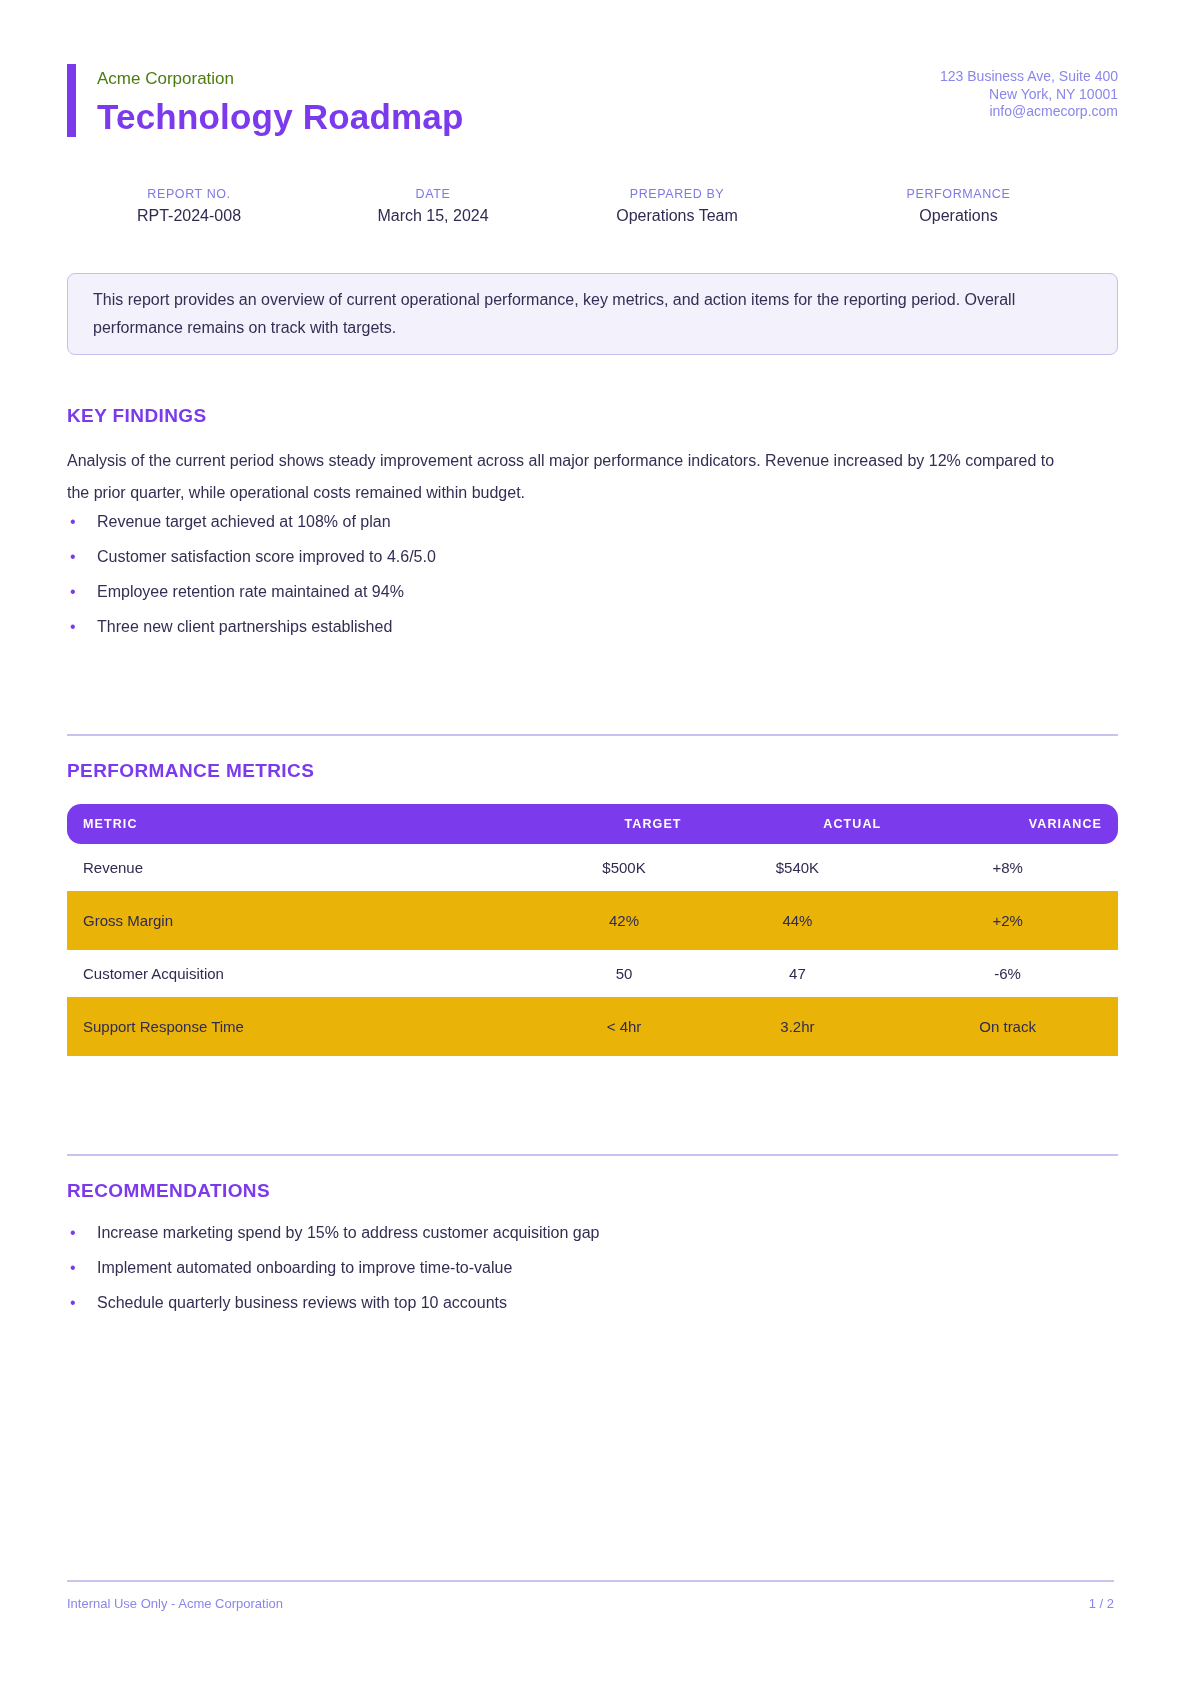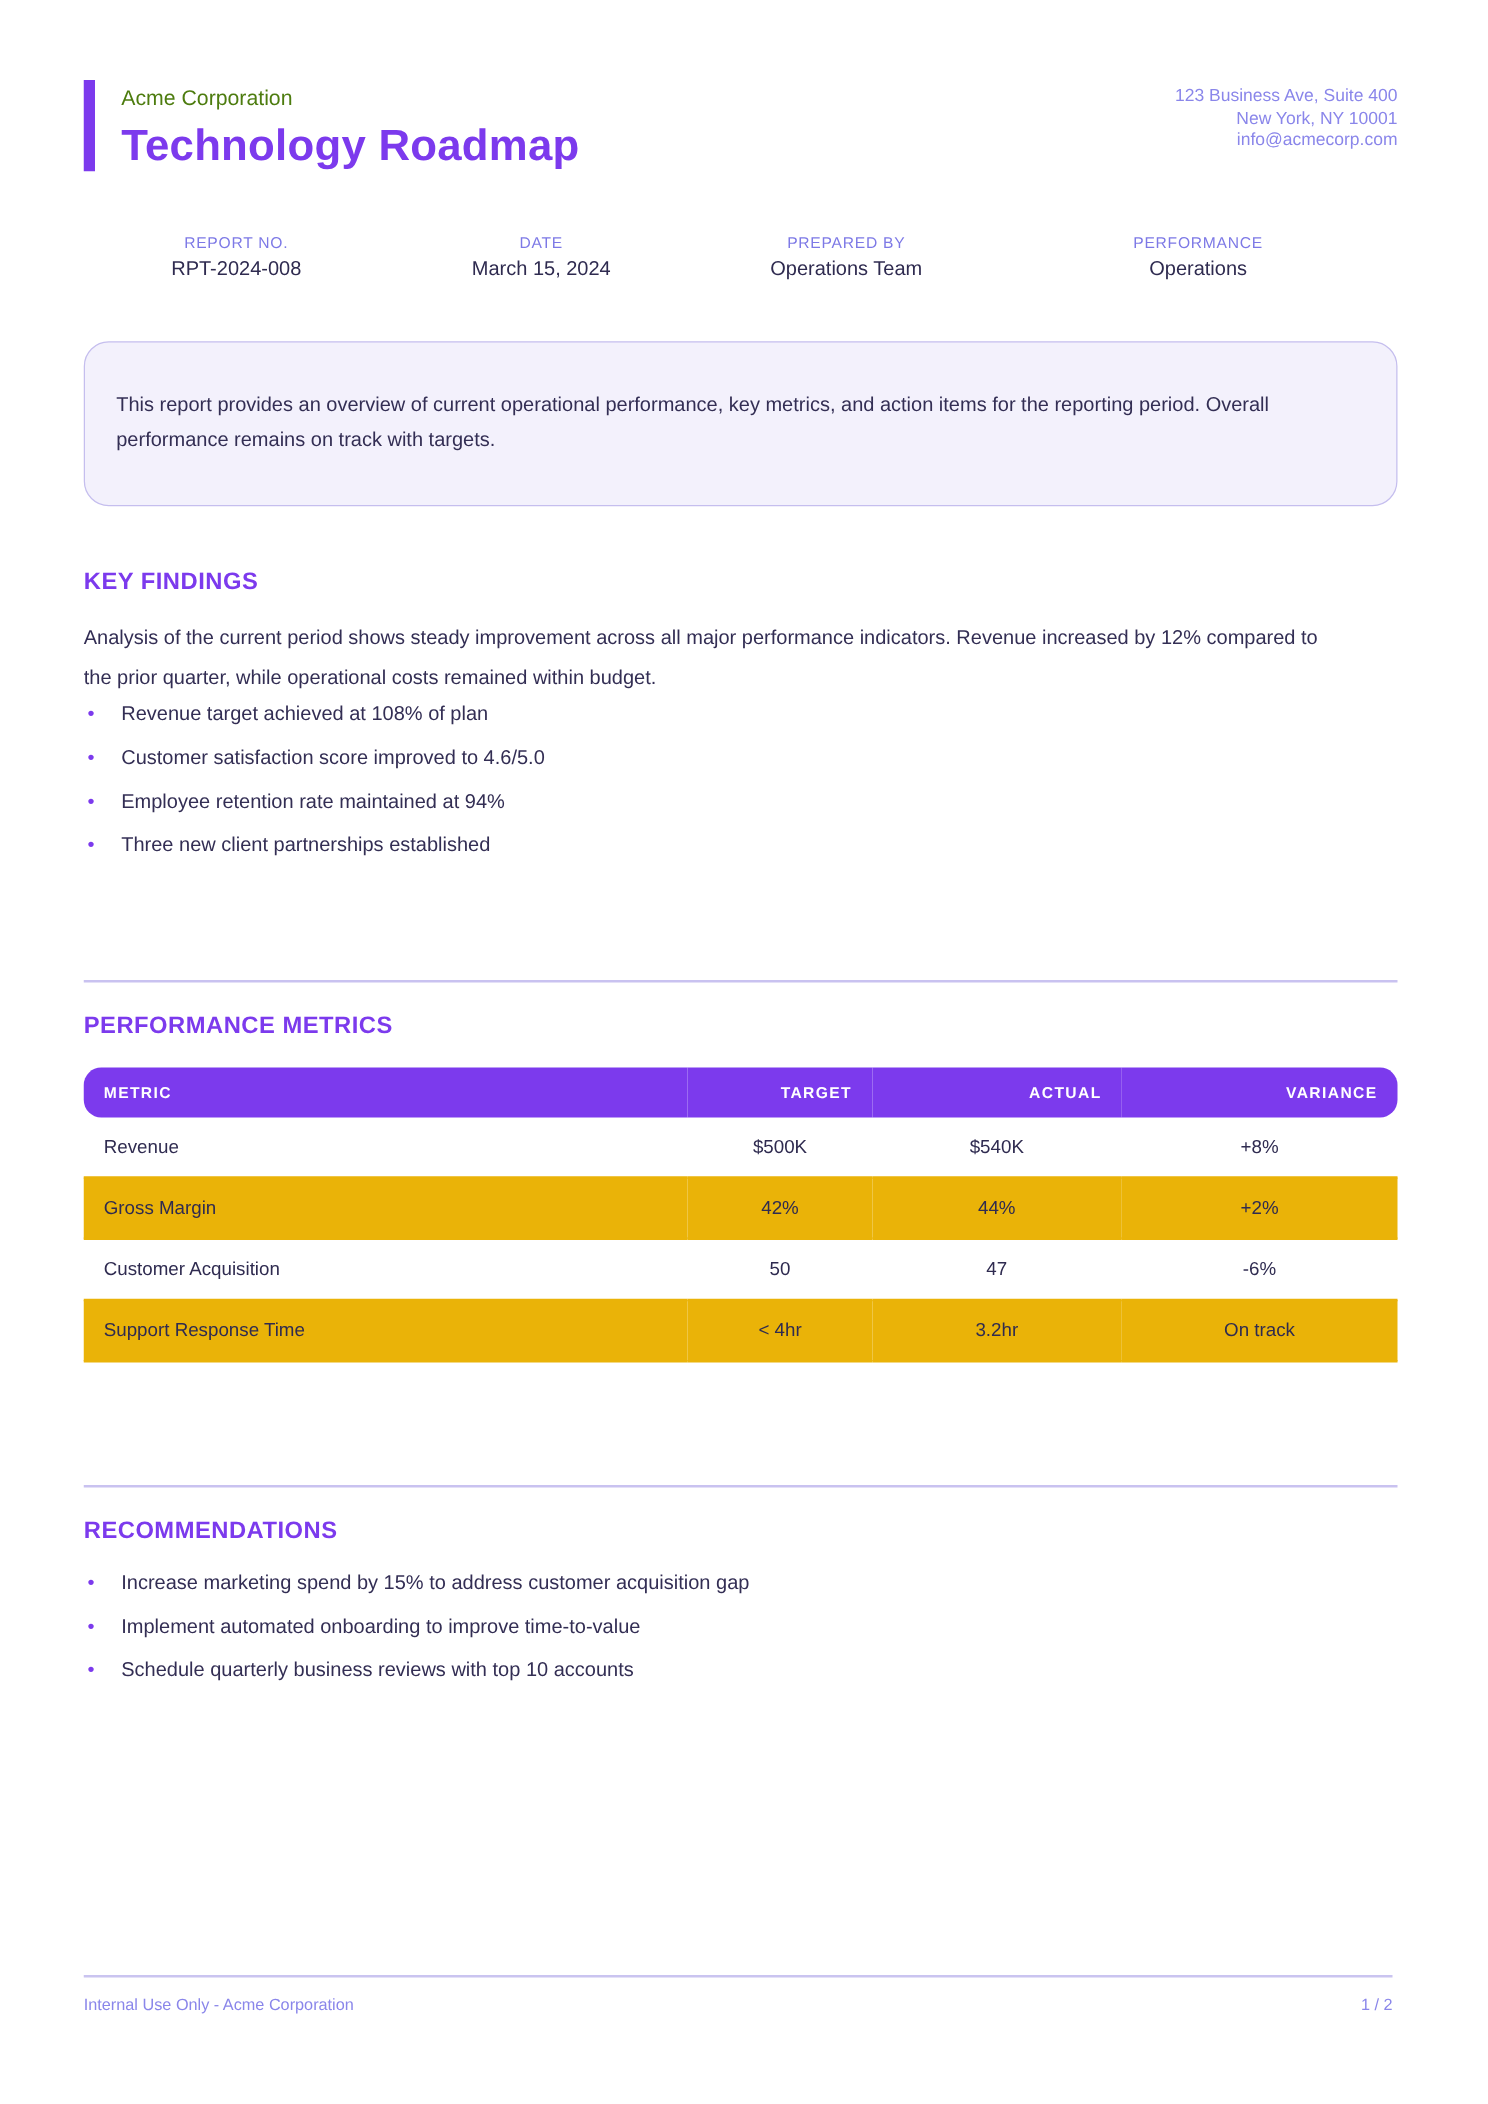--- a/index.html
+++ b/index.html
@@ -23,22 +23,22 @@
   
   .meta-row { display: grid; grid-template-columns: 244px 244px 244px 1fr; margin-top: 50px; text-align: center; }
   .meta-label { font-size: 12.5px; color: #7d79e6; letter-spacing: .6px; }
   .meta-value { font-size: 16px; color: #2f2b50; margin-top: 6px; }
 
   
   .summary-box {
     margin-top: 48px;
     background: #f3f1fc;
     border: 1px solid #c5beee;
-    border-radius: 20px;
-    padding: 37px 25px;
+    border-radius: 8px;
+    padding: 12px 25px;
   }
   .summary-box p { font-size: 16px; line-height: 1.75; color: #332e54; }
 
   
   h2.section-heading { color: #7c3aed; font-size: 19px; font-weight: 700; letter-spacing: .4px; }
   .section-key-findings { margin-top: 50px; }
   .section-key-findings .intro { margin-top: 18px; font-size: 16px; line-height: 2.0; max-width: 990px; }
 
   ul.dot-list { list-style: none; margin-top: 4px; }
   ul.dot-list li { position: relative; padding-left: 30px; font-size: 16px; margin-bottom: 17px; }
@@ -50,21 +50,21 @@
   .metrics-table { width: 100%; border-collapse: collapse; margin-top: 22px; }
   .metrics-table thead th {
     background: #7c3aed; color: #ffffff;
     font-size: 12.5px; font-weight: 700; letter-spacing: 1.1px;
     padding: 13px 16px; text-align: right;
   }
   .metrics-table thead th:first-child { text-align: left; border-radius: 14px 0 0 14px; }
   .metrics-table thead th:last-child { border-radius: 0 14px 14px 0; }
   .metrics-table tbody td { font-size: 15px; color: #2f2b50; padding: 15px 16px; text-align: center; }
   .metrics-table tbody td:first-child { text-align: left; }
-  .metrics-table tbody tr { border-bottom: 2px solid #eab308; }
+  .metrics-table tbody tr { border-bottom: 6px solid #eab308; }
   .metrics-table tbody tr:first-child { border-top: none; }
   .metrics-table tbody tr.alt { background: #eab308; }
   .metrics-table th:nth-child(1), .metrics-table td:nth-child(1) { width: 46%; }
   .metrics-table th:nth-child(2), .metrics-table td:nth-child(2) { width: 14%; }
   .metrics-table th:nth-child(3), .metrics-table td:nth-child(3) { width: 19%; }
   .metrics-table th:nth-child(4), .metrics-table td:nth-child(4) { width: 21%; }
 
   .section-recommendations { margin-top: 24px; }
   .section-recommendations ul.dot-list { margin-top: 22px; }
 

